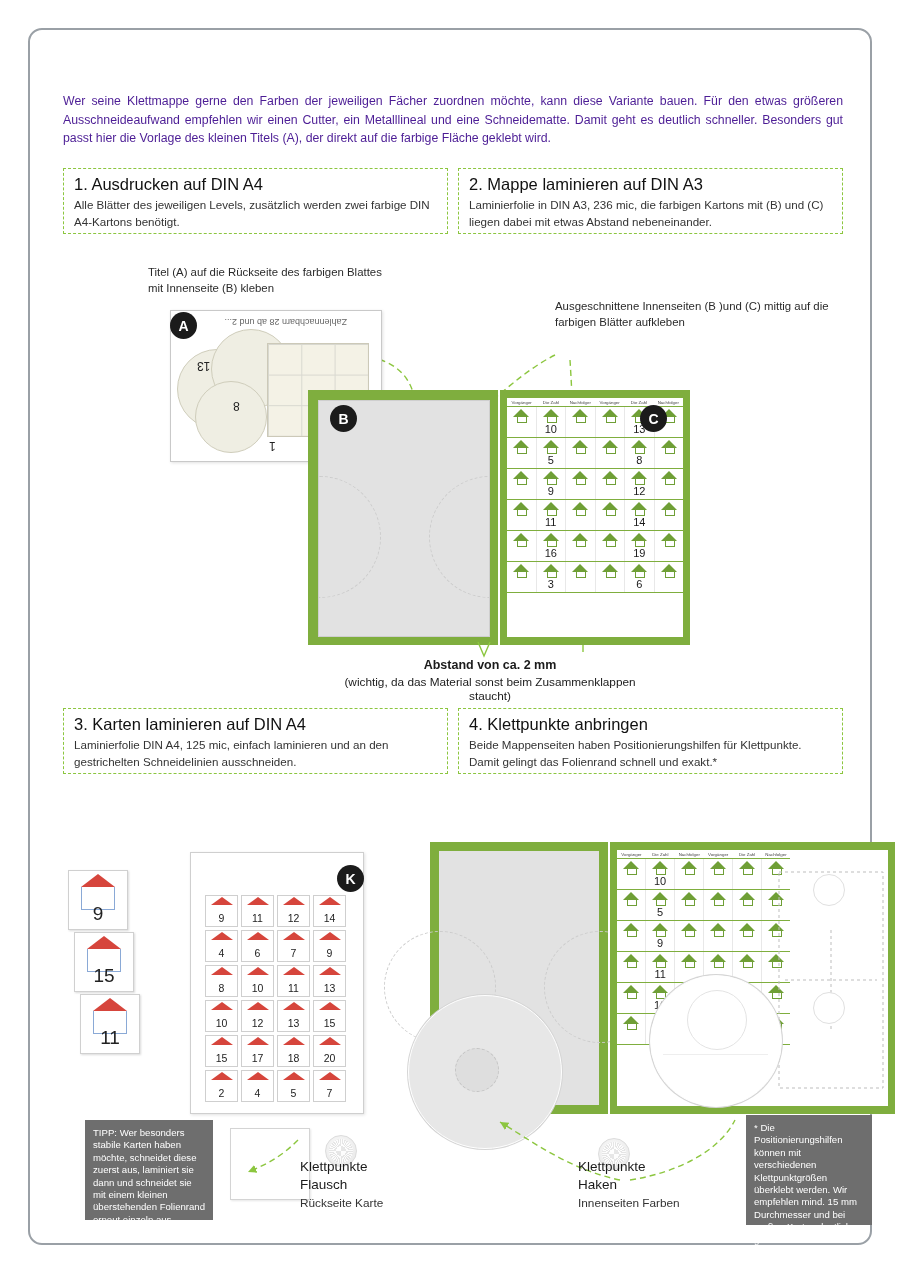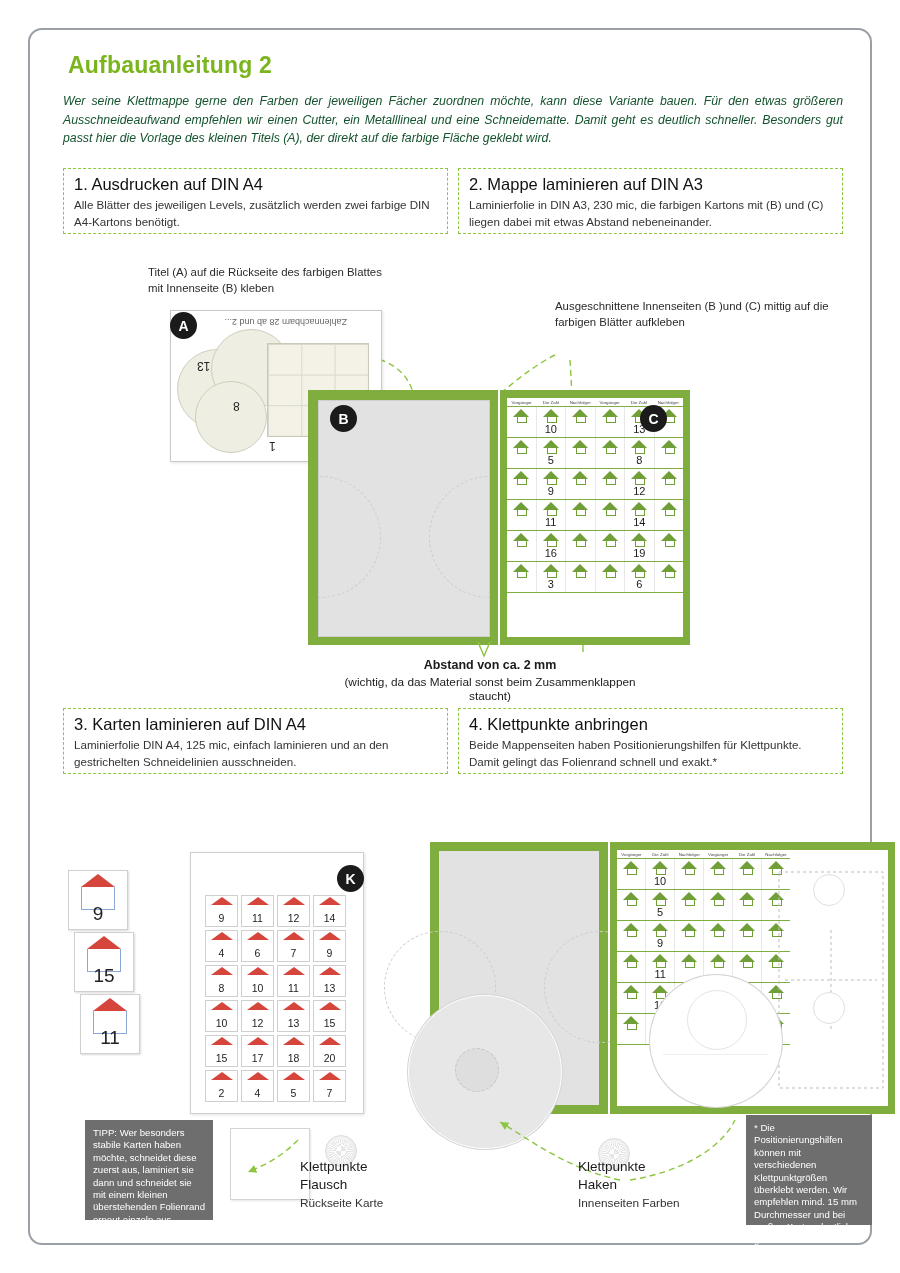--- a/index.html
+++ b/index.html
@@ -36,22 +36,21 @@
     letter-spacing: .2px;
   }
   .intro {
     position: absolute;
     left: 33px;
     top: 62px;
     width: 780px;
     font-size: 12.3px;
     line-height: 18.5px;
     text-align: justify;
-    color: #14532d;
-    font-style: italic;
+    color: #4c1d95;
   }
 
   
   .step {
     position: absolute;
     border: 1.4px dashed #8cc63f;
     box-sizing: border-box;
     padding: 6px 10px 8px 10px;
   }
   .step h3 {
@@ -305,30 +304,29 @@
     box-sizing: border-box;
   }
   #tipLeft { left: 55px; top: 1090px; width: 128px; height: 100px; }
   #tipRight { left: 716px; top: 1085px; width: 126px; height: 110px; }
 </style>
 </head>
 <body>
 
 <div class="page">
 
-  <div class="title">Aufbauanleitung 2</div>
   <div class="intro">Wer seine Klettmappe gerne den Farben der jeweiligen Fächer zuordnen möchte, kann diese Variante bauen. Für den etwas größeren Ausschneideaufwand empfehlen wir einen Cutter, ein Metalllineal und eine Schneidematte. Damit geht es deutlich schneller. Besonders gut passt hier die Vorlage des kleinen Titels (A), der direkt auf die farbige Fläche geklebt wird.</div>
 
   <div class="step" id="step1">
     <h3>1. Ausdrucken auf DIN A4</h3>
     <p>Alle Blätter des jeweiligen Levels, zusätzlich werden zwei farbige DIN A4-Kartons benötigt.</p>
   </div>
   <div class="step" id="step2">
     <h3>2. Mappe laminieren auf DIN A3</h3>
-    <p>Laminierfolie in DIN A3, 230 mic, die farbigen Kartons mit (B) und (C) liegen dabei mit etwas Abstand nebeneinander.</p>
+    <p>Laminierfolie in DIN A3, 236 mic, die farbigen Kartons mit (B) und (C) liegen dabei mit etwas Abstand nebeneinander.</p>
   </div>
   <div class="step" id="step3">
     <h3>3. Karten laminieren auf DIN A4</h3>
     <p>Laminierfolie DIN A4, 125 mic, einfach laminieren und an den gestrichelten Schneidelinien ausschneiden.</p>
   </div>
   <div class="step" id="step4">
     <h3>4. Klettpunkte anbringen</h3>
     <p>Beide Mappenseiten haben Positionierungshilfen für Klettpunkte. Damit gelingt das Folienrand schnell und exakt.*</p>
   </div>
 

